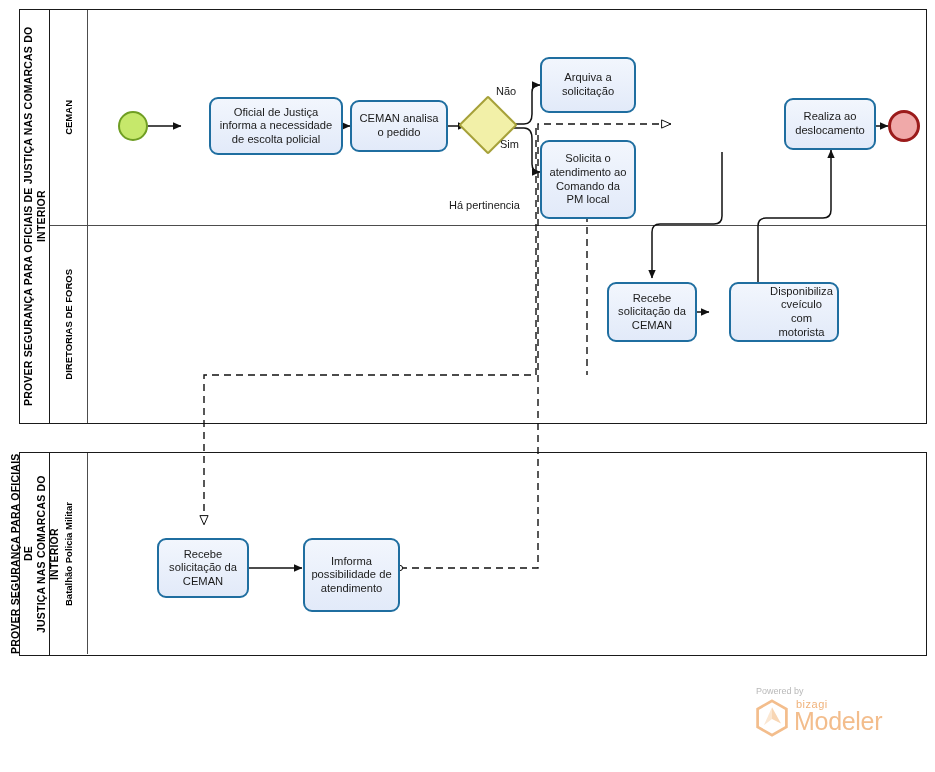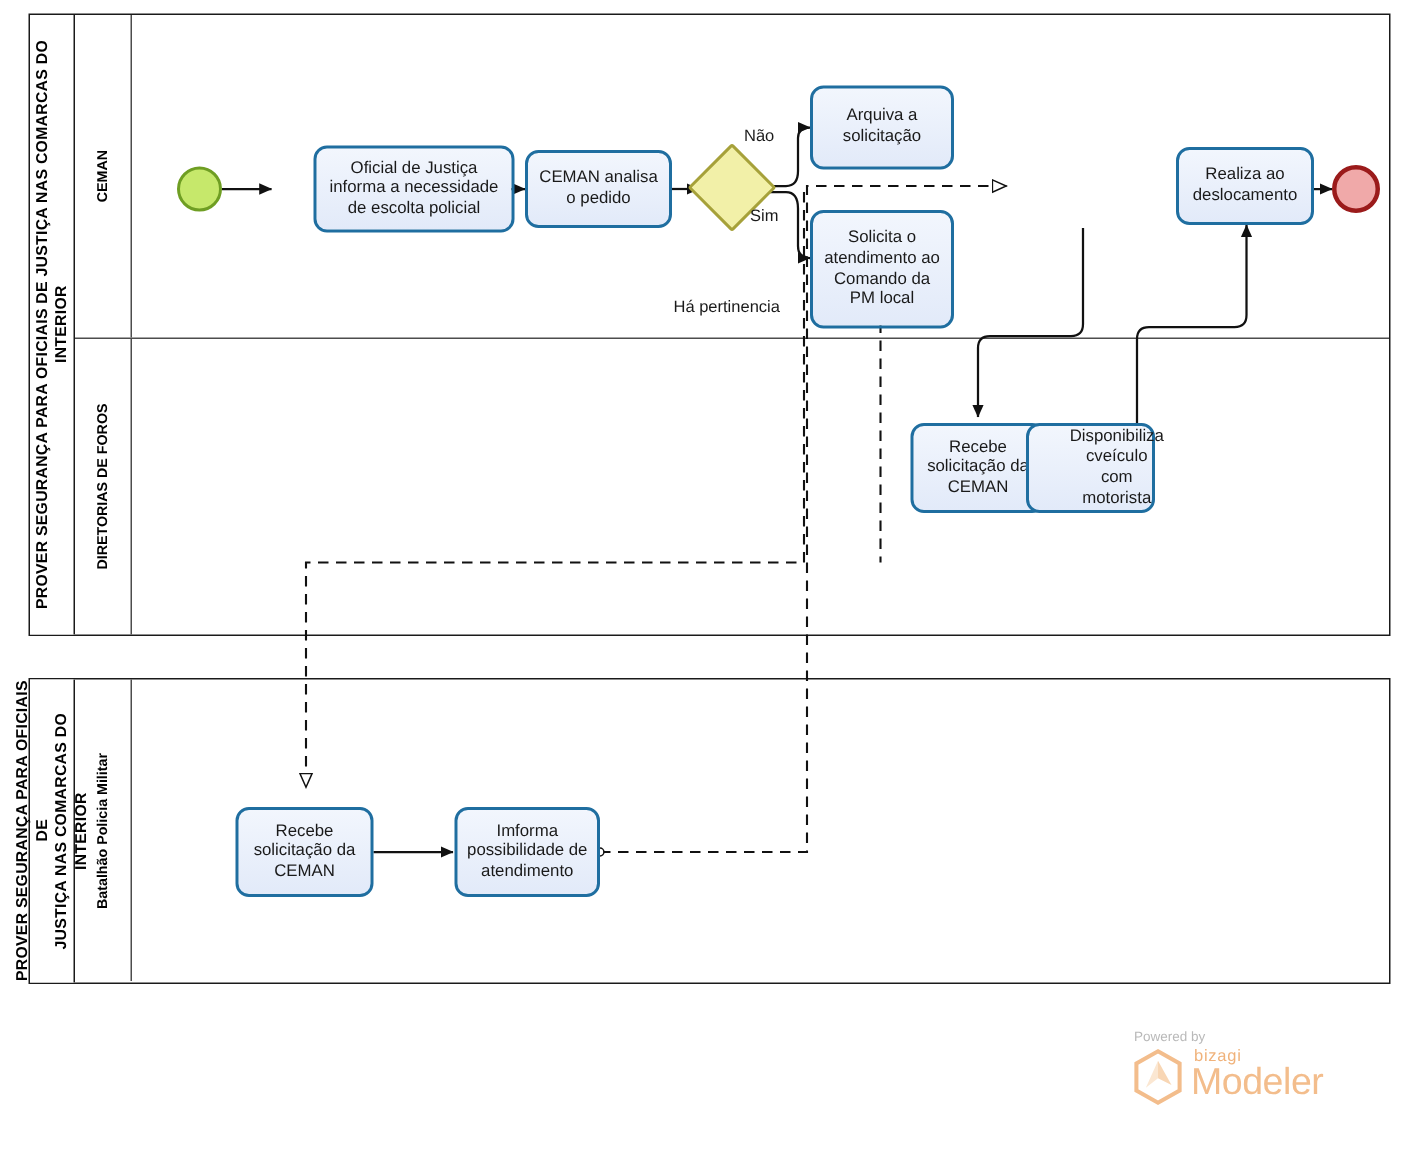--- a/index.html
+++ b/index.html
@@ -170,29 +170,29 @@
 
 
   <div class="task" style="left:784px;top:98px;width:92px;height:52px;justify-content:flex-end;">
     <span>Realiza ao deslocamento</span>
   </div>
 
   <div class="task" style="left:607px;top:282px;width:90px;height:60px;">
     <span>Recebe solicitação da CEMAN</span>
   </div>
 
-  <div class="task" style="left:684px;top:282px;width:86px;height:60px;padding-left:40px;">
+  <div class="task" style="left:729px;top:282px;width:110px;height:60px;padding-left:40px;">
     <span>Disponibiliza cveículo com motorista</span>
   </div>
 
   <div class="task" style="left:157px;top:538px;width:92px;height:60px;">
     <span>Recebe solicitação da CEMAN</span>
   </div>
 
-  <div class="task" style="left:303px;top:538px;width:97px;height:60px;">
+  <div class="task" style="left:303px;top:538px;width:97px;height:74px;">
     <span>Imforma possibilidade de atendimento</span>
   </div>
 
   <div class="logo">
     <div class="pw">Powered by</div>
     <svg class="hex" viewBox="0 0 40 42">
       <path d="M20,2 L36,11 L36,31 L20,40 L4,31 L4,11 Z" fill="none" stroke="#f3bd8c" stroke-width="3"></path>
       <path d="M20,9 L20,22 L30,27 Z" fill="#f8d6b4"></path>
       <path d="M20,22 L11,29 L20,9 Z" fill="#fbe7d2"></path>
     </svg>

